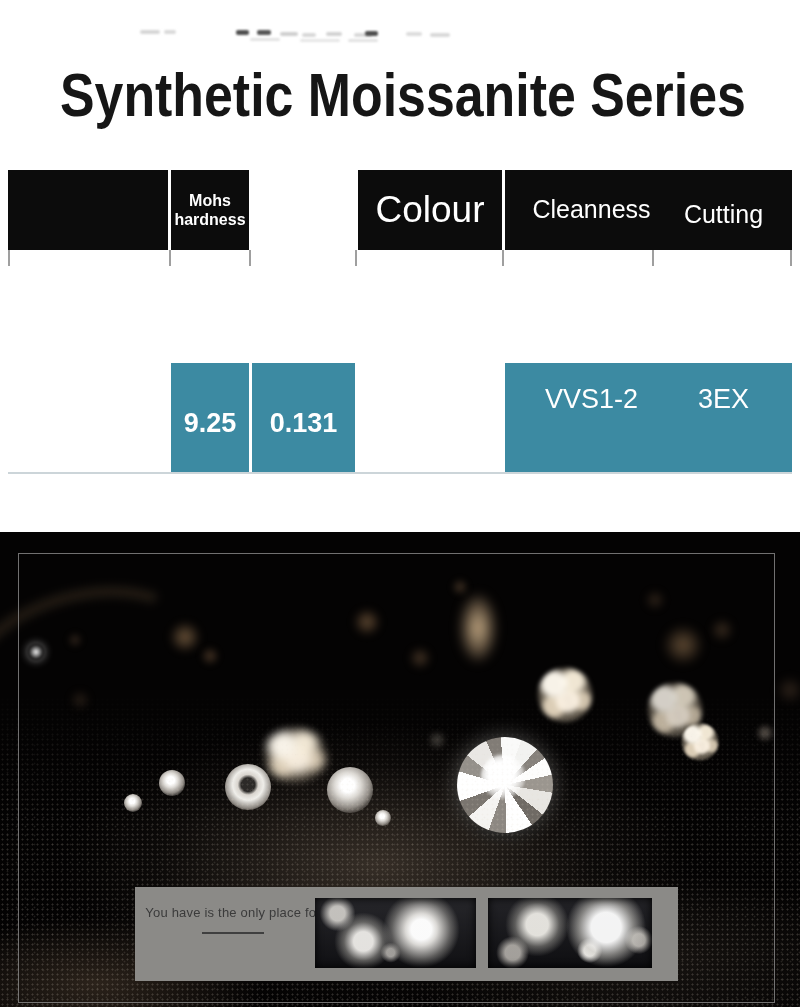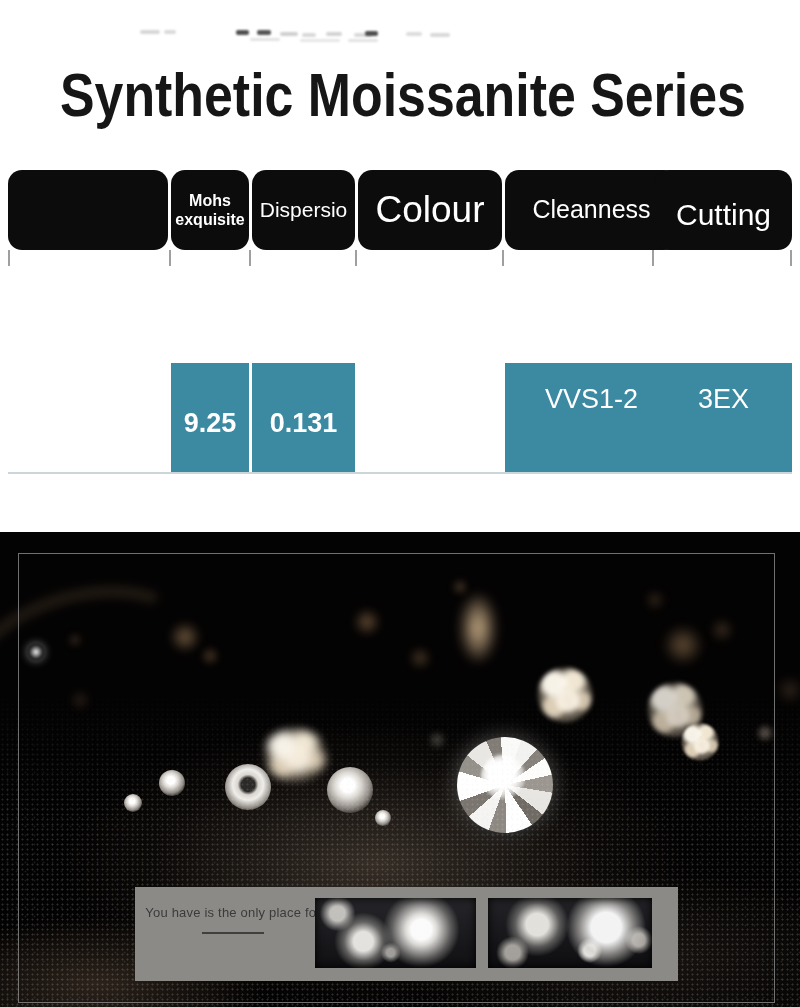--- a/index.html
+++ b/index.html
@@ -13,32 +13,32 @@
   
   .title{position:absolute;left:0;top:60px;width:800px;margin:0;text-align:center;
          font-size:61px;font-weight:700;color:#161616;letter-spacing:0px;
          transform:scaleX(0.85);transform-origin:50% 50%;white-space:nowrap;}
 
   
   .ptable{position:absolute;left:8px;top:170px;width:784px;height:302px;}
   .thead{position:absolute;left:0;top:0;width:784px;height:80px;}
   .hc{position:absolute;top:0;height:80px;background:#0c0c0c;color:#ffffff;
       display:flex;flex-direction:column;align-items:center;justify-content:center;
-      text-align:center;line-height:1.1;border-radius:14px;}
+      text-align:center;line-height:1.1;}
   .c1{left:0;width:160px;}
   .c2{left:163px;width:78px;}
   .c3{left:244px;width:103px;}
   .c4{left:350px;width:144px;}
   .c5{left:497px;width:173px;}
   .c6{left:647px;width:137px;}
   .h-mohs{font-size:16px;line-height:19px;font-weight:700;}
   .h-disp{font-size:21px;}
   .h-colour{font-size:37px;font-weight:400;}
   .h-clean{font-size:25px;}
-  .h-cut{font-size:30px;padding-top:9px;box-sizing:border-box;}
+  .h-cut{font-size:25px;padding-top:9px;box-sizing:border-box;}
 
   .tgap{position:absolute;left:0;top:80px;width:784px;height:113px;background:#ffffff;}
   .tick{position:absolute;top:0;width:2px;height:16px;background:#9f9f9f;}
 
   .trow{position:absolute;left:0;top:193px;width:784px;height:109px;
         box-shadow:0 2px 0 rgba(110,135,145,0.35);}
   .vc{position:absolute;top:0;height:109px;background:#3c8aa2;color:#ffffff;
       display:flex;align-items:center;justify-content:center;text-align:center;
       box-sizing:border-box;font-size:27px;}
   .v-series{font-size:24px;line-height:37px;padding-top:10px;}
@@ -135,24 +135,21 @@
     <i style="left:218px;top:13px;width:30px;height:3px;background:#e2e2e2;"></i>
   </div>
 
   <h1 class="title">Synthetic Moissanite Series</h1>
 
   <div class="ptable">
     <div class="thead">
       <div class="hc c1"></div>
       <div class="hc c2 h-mohs">
         <span>Mohs</span>
-        <span>exquisite</span>
-      </div>
-      <div class="hc c3 h-disp">
-        <span>Dispersio</span>
+        <span>hardness</span>
       </div>
       <div class="hc c4 h-colour">
         <span>Colour</span>
       </div>
       <div class="hc c5 h-clean">
         <span>Cleanness</span>
       </div>
       <div class="hc c6 h-cut">
         <span>Cutting</span>
       </div>

